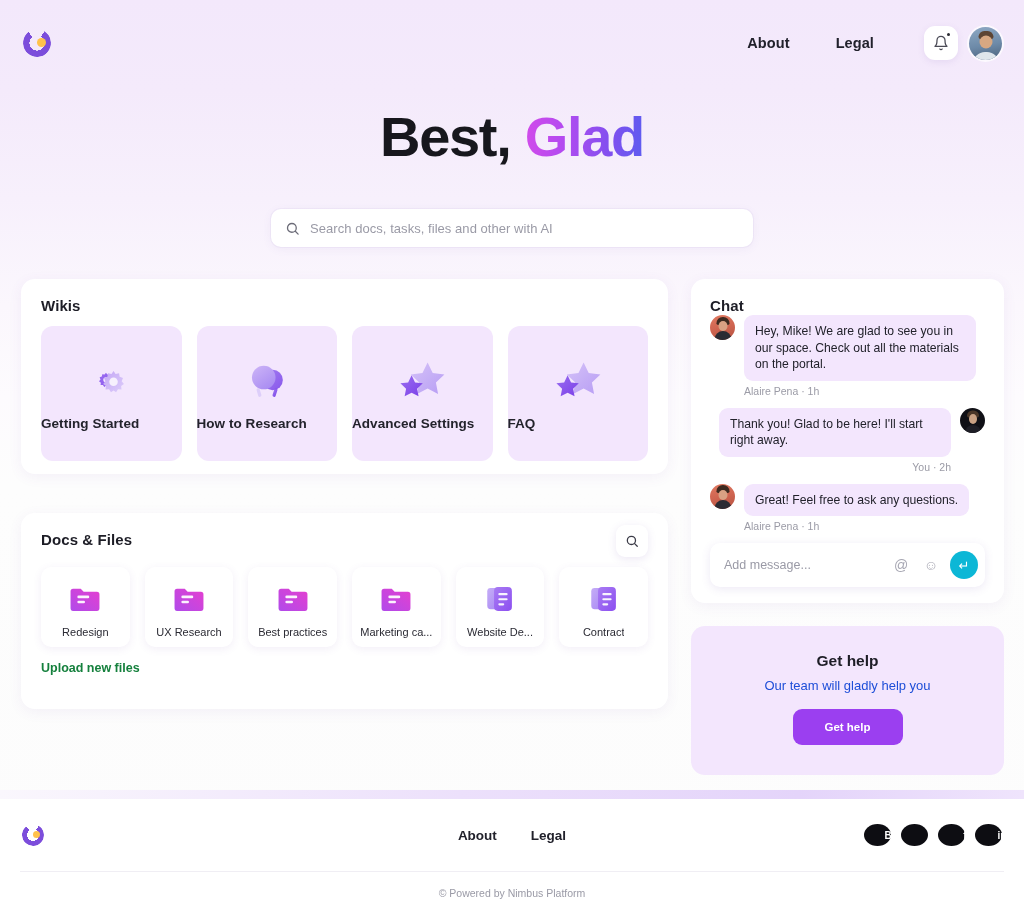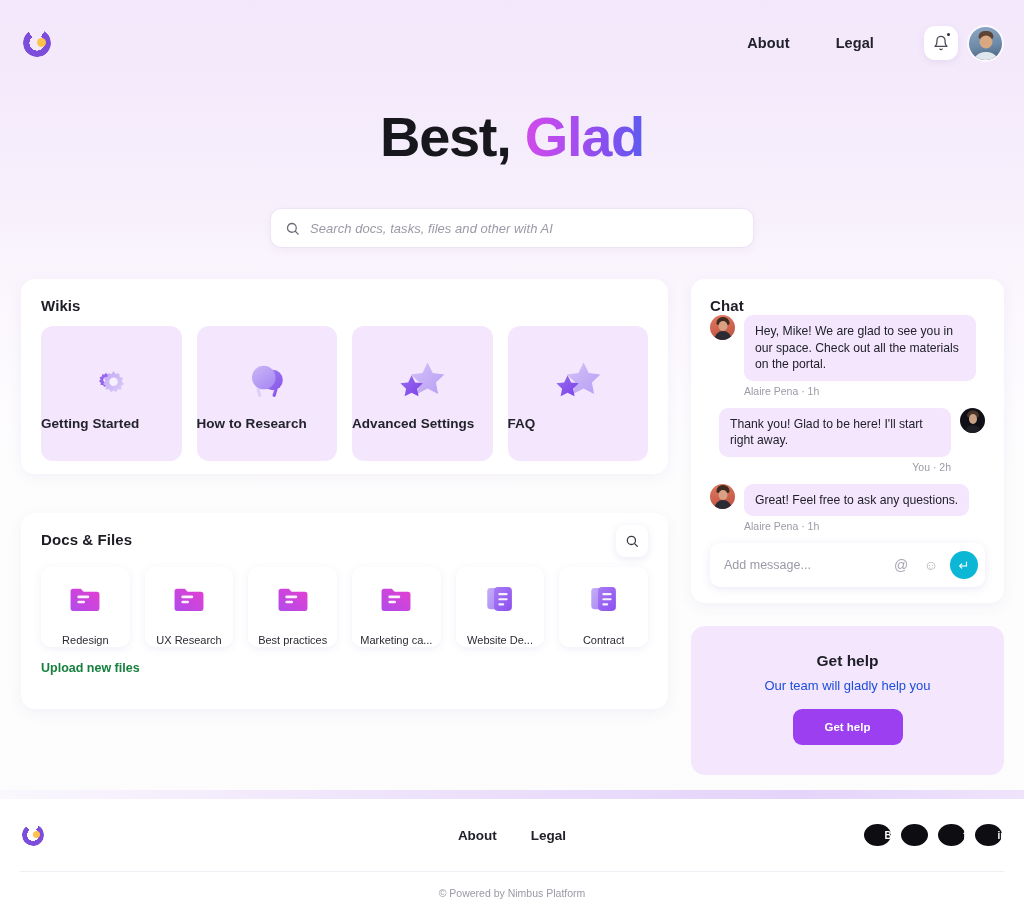--- a/index.html
+++ b/index.html
@@ -140,21 +140,20 @@
     box-shadow: 0 2px 10px rgba(120, 80, 180, .07), 0 0 0 1px rgba(120,90,170,.05);
     display: flex; align-items: center;
     padding: 0 14px;
     cursor: text;
   }
   .searchbar .s-icon { margin-right: 10px; display: flex; }
   .searchbar .s-text {
     font-size: 13px;
     color: #9a9aa6;
     letter-spacing: .05px;
-    font-style: italic;
   }
 
   
   .card {
     background: #ffffff;
     border-radius: 14px;
     box-shadow: 0 3px 14px rgba(110, 70, 170, .07);
   }
 
   .wikis-card {
@@ -227,21 +226,21 @@
     border-radius: 10px;
     box-shadow: 0 2px 9px rgba(110,70,170,.09);
     display: flex; flex-direction: column;
     align-items: center;
     cursor: pointer;
   }
   .doc-icon { height: 44px; margin-top: 10px; display:flex; align-items:center; justify-content:center;}
   .doc-label {
     font-size: 11px;
     color: #2a2a33;
-    margin-top: 13px;
+    margin-top: 5px;
     max-width: 84px;
     text-align: center;
     white-space: nowrap;
     overflow: hidden;
   }
   .upload-link {
     margin-top: 14px;
     font-size: 12.5px;
     font-weight: 700;
     color: #15803d;

